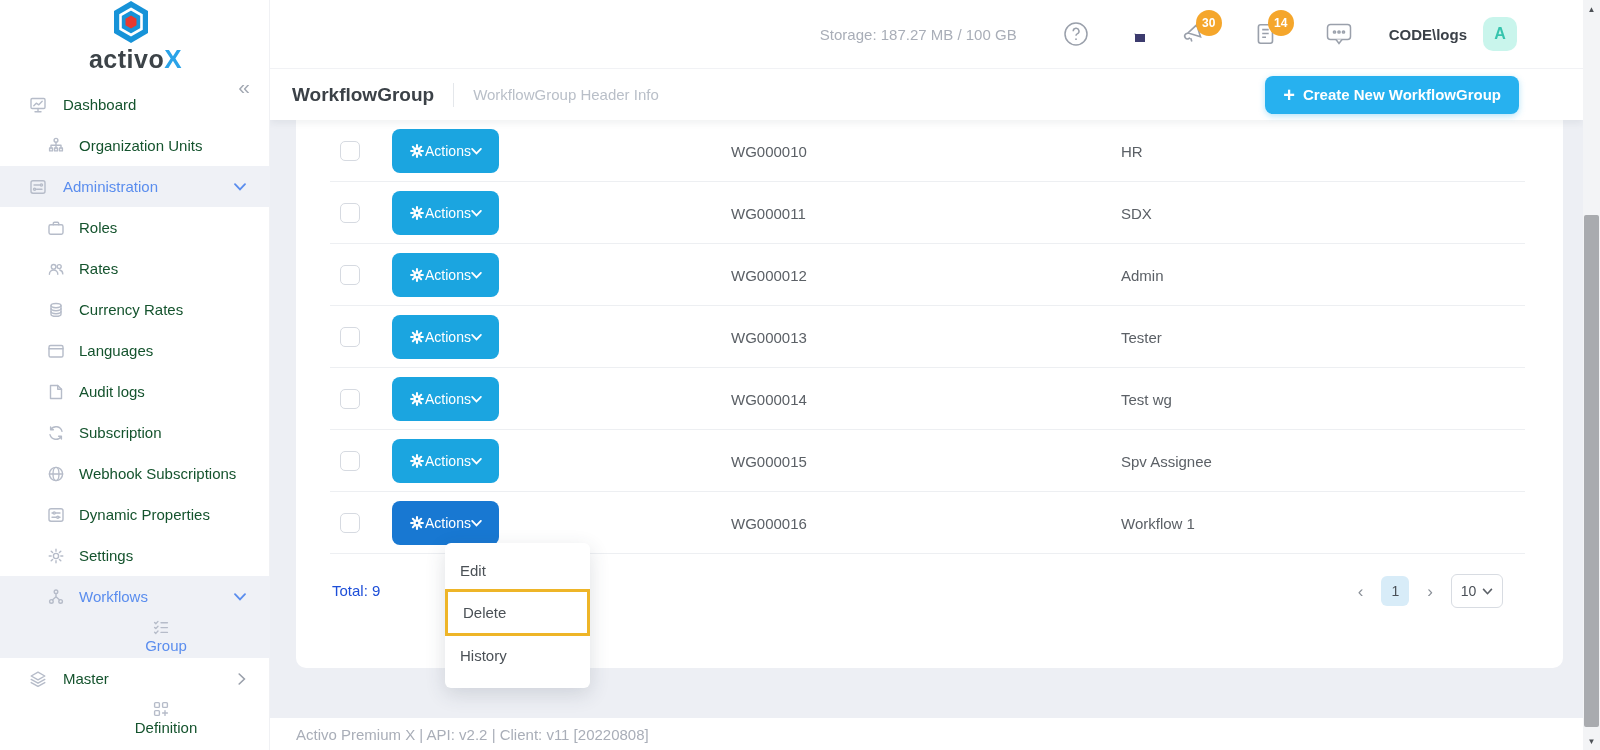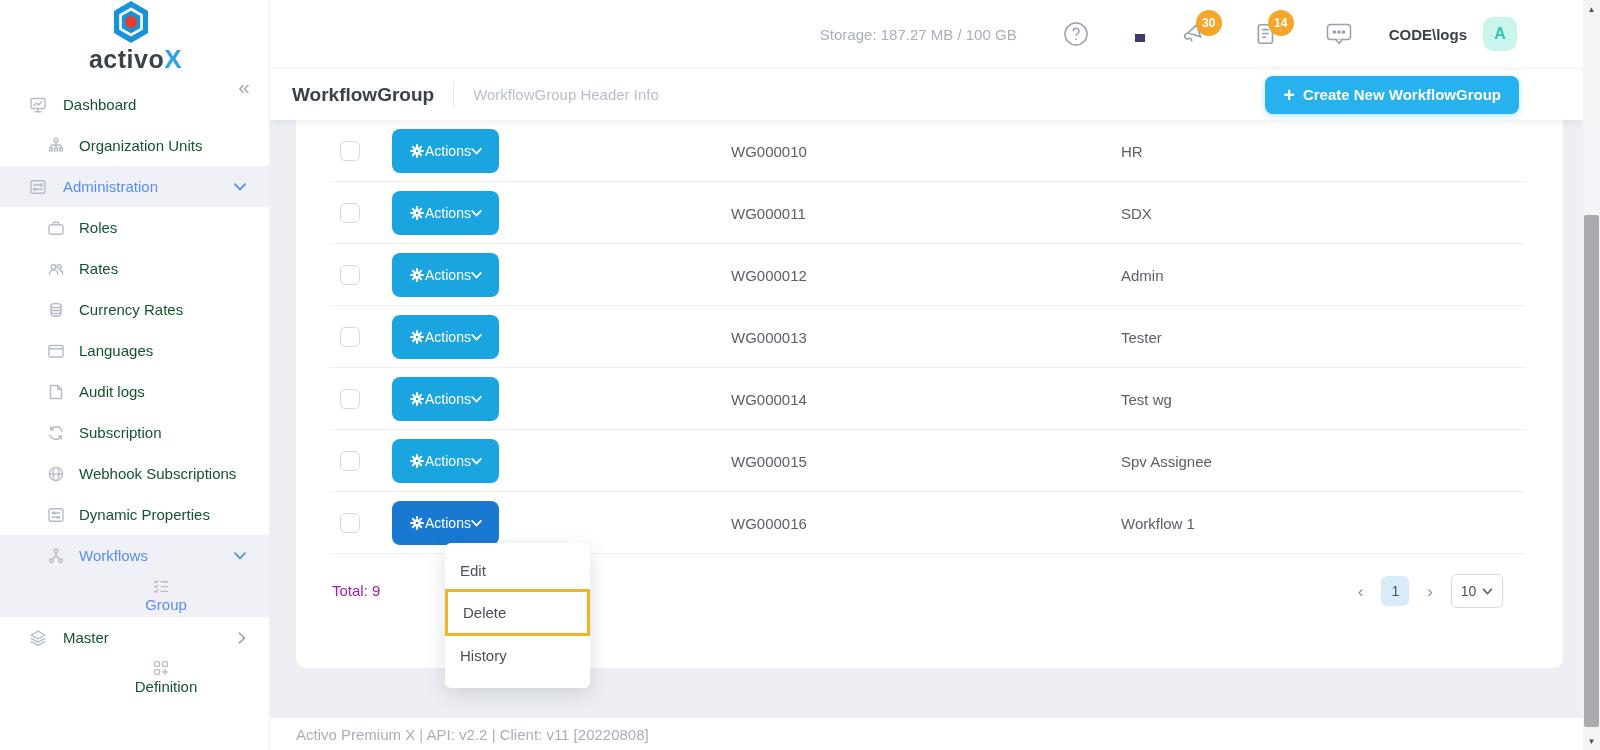--- a/index.html
+++ b/index.html
@@ -49,21 +49,21 @@
   .card { position:absolute; left:296px; top:120px; width:1267px; height:548px; background:#fff; border-radius:0 0 10px 10px; z-index:1; }
   .row { position:relative; height:62px; display:grid; grid-template-columns:52px 339px 390px auto; align-items:center; padding-left:44px; }
   .row::after { content:""; position:absolute; left:34px; right:38px; bottom:0; height:1px; background:#edeff2; }
   .cb { width:20px; height:20px; border:1.5px solid #d6dae1; border-radius:5px; background:#fff; cursor:pointer; }
   .actions-btn { height:44px; width:107px; border:none; border-radius:8px; background:#1ba5e0; color:#fff; font-size:14px; font-family:inherit; display:flex; align-items:center; justify-content:center; cursor:pointer; }
   .actions-btn.active { background:#1878d2; }
   .cell { font-size:15px; color:#5b6066; }
 
   
   .card-bottom { position:absolute; left:0; right:0; top:434px; height:114px; display:flex; align-items:flex-start; }
-  .total { margin-left:36px; margin-top:28px; font-size:15px; color:#a21caf; }
+  .total { margin-left:36px; margin-top:28px; font-size:15px; color:#1d4ed8; }
   .pager { margin-left:auto; margin-right:60px; margin-top:20px; display:flex; align-items:center; gap:14px; }
   .pg-chev { color:#8a9098; font-size:17px; cursor:pointer; padding:4px; line-height:1; }
   .pg-num { width:28px; height:30px; border-radius:6px; background:#d8ecf8; color:#4a5057; font-size:14px; display:flex; align-items:center; justify-content:center; cursor:pointer; }
   .pg-size { width:52px; height:34px; border:1px solid #d8dce2; border-radius:6px; background:#fff; display:flex; align-items:center; justify-content:center; gap:6px; font-size:14px; color:#4a5057; cursor:pointer; }
 
   
   .ctx-menu { position:absolute; left:445px; top:543px; width:145px; background:#fff; border-radius:6px; box-shadow:0 6px 20px rgba(50,60,80,.16); z-index:10; padding:8px 0 14px; }
   .ctx-item { height:38px; display:flex; align-items:center; padding-left:15px; font-size:15px; color:#4a5056; cursor:pointer; }
   .ctx-item.hl { height:47px; border:3px solid #eeb528; }
 
@@ -204,20 +204,29 @@
         <span class="s-icon">
           <svg viewBox="0 0 20 20" width="20" height="20" fill="none" stroke="currentColor" stroke-width="1.4" stroke-linecap="round" stroke-linejoin="round">
             <rect x="3" y="3.8" width="14" height="12.4" rx="2"></rect>
             <line x1="6" y1="8" x2="14" y2="8"></line>
             <circle cx="8.2" cy="8" r="1.1" fill="#fff"></circle>
             <line x1="6" y1="12.2" x2="14" y2="12.2"></line>
             <circle cx="11.8" cy="12.2" r="1.1" fill="#fff"></circle>
           </svg>
         </span>
         <span class="s-label">Dynamic Properties</span>
+      </div>
+      <div class="s-item lvl2">
+        <span class="s-icon">
+          <svg viewBox="0 0 20 20" width="20" height="20" fill="none" stroke="currentColor" stroke-width="1.4" stroke-linecap="round" stroke-linejoin="round">
+            <circle cx="10" cy="10" r="2.6"></circle>
+            <path d="M10 3.2v2M10 14.8v2M3.2 10h2M14.8 10h2M5.2 5.2l1.4 1.4M13.4 13.4l1.4 1.4M14.8 5.2l-1.4 1.4M6.6 13.4l-1.4 1.4"></path>
+          </svg>
+        </span>
+        <span class="s-label">Settings</span>
       </div>
       <div class="s-item lvl2 active">
         <span class="s-icon">
           <svg viewBox="0 0 20 20" width="20" height="20" fill="none" stroke="currentColor" stroke-width="1.4" stroke-linecap="round" stroke-linejoin="round">
             <circle cx="10" cy="4.8" r="1.8"></circle>
             <circle cx="5.4" cy="14.4" r="1.8"></circle>
             <circle cx="14.6" cy="14.4" r="1.8"></circle>
             <path d="M10 6.6 V9.8 M10 9.8 L6.4 13 M10 9.8 L13.6 13"></path>
           </svg>
         </span>

